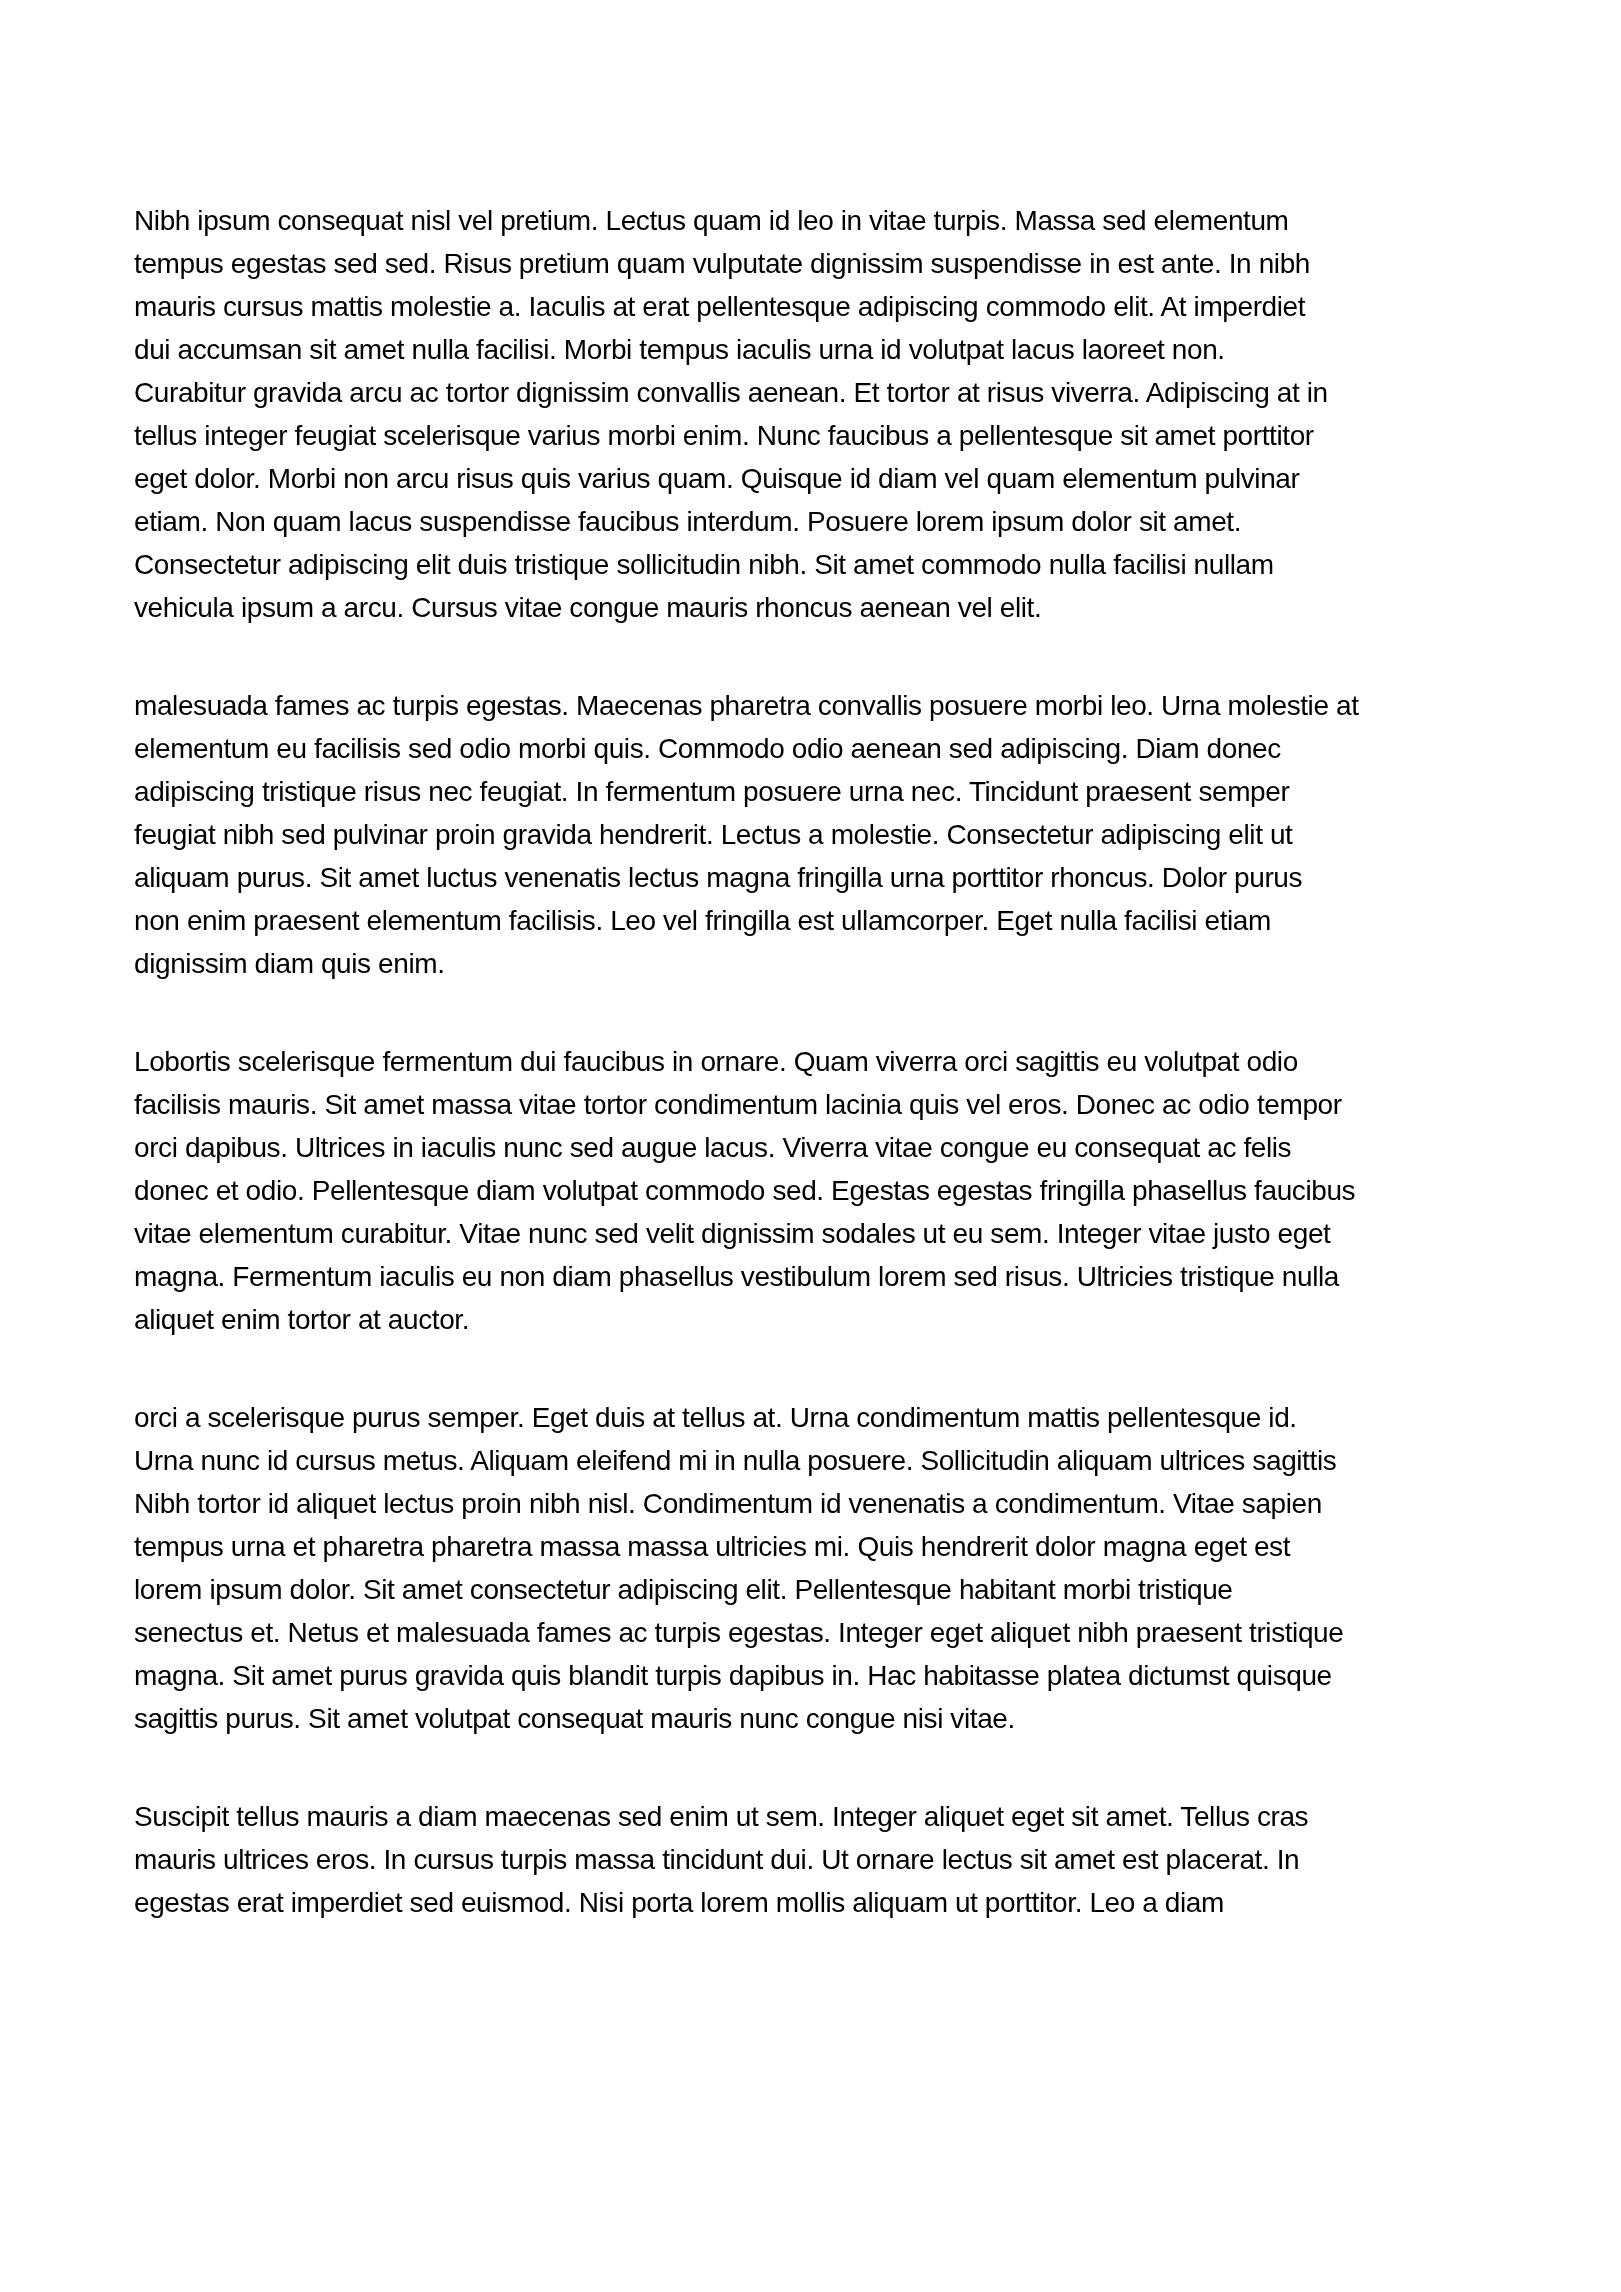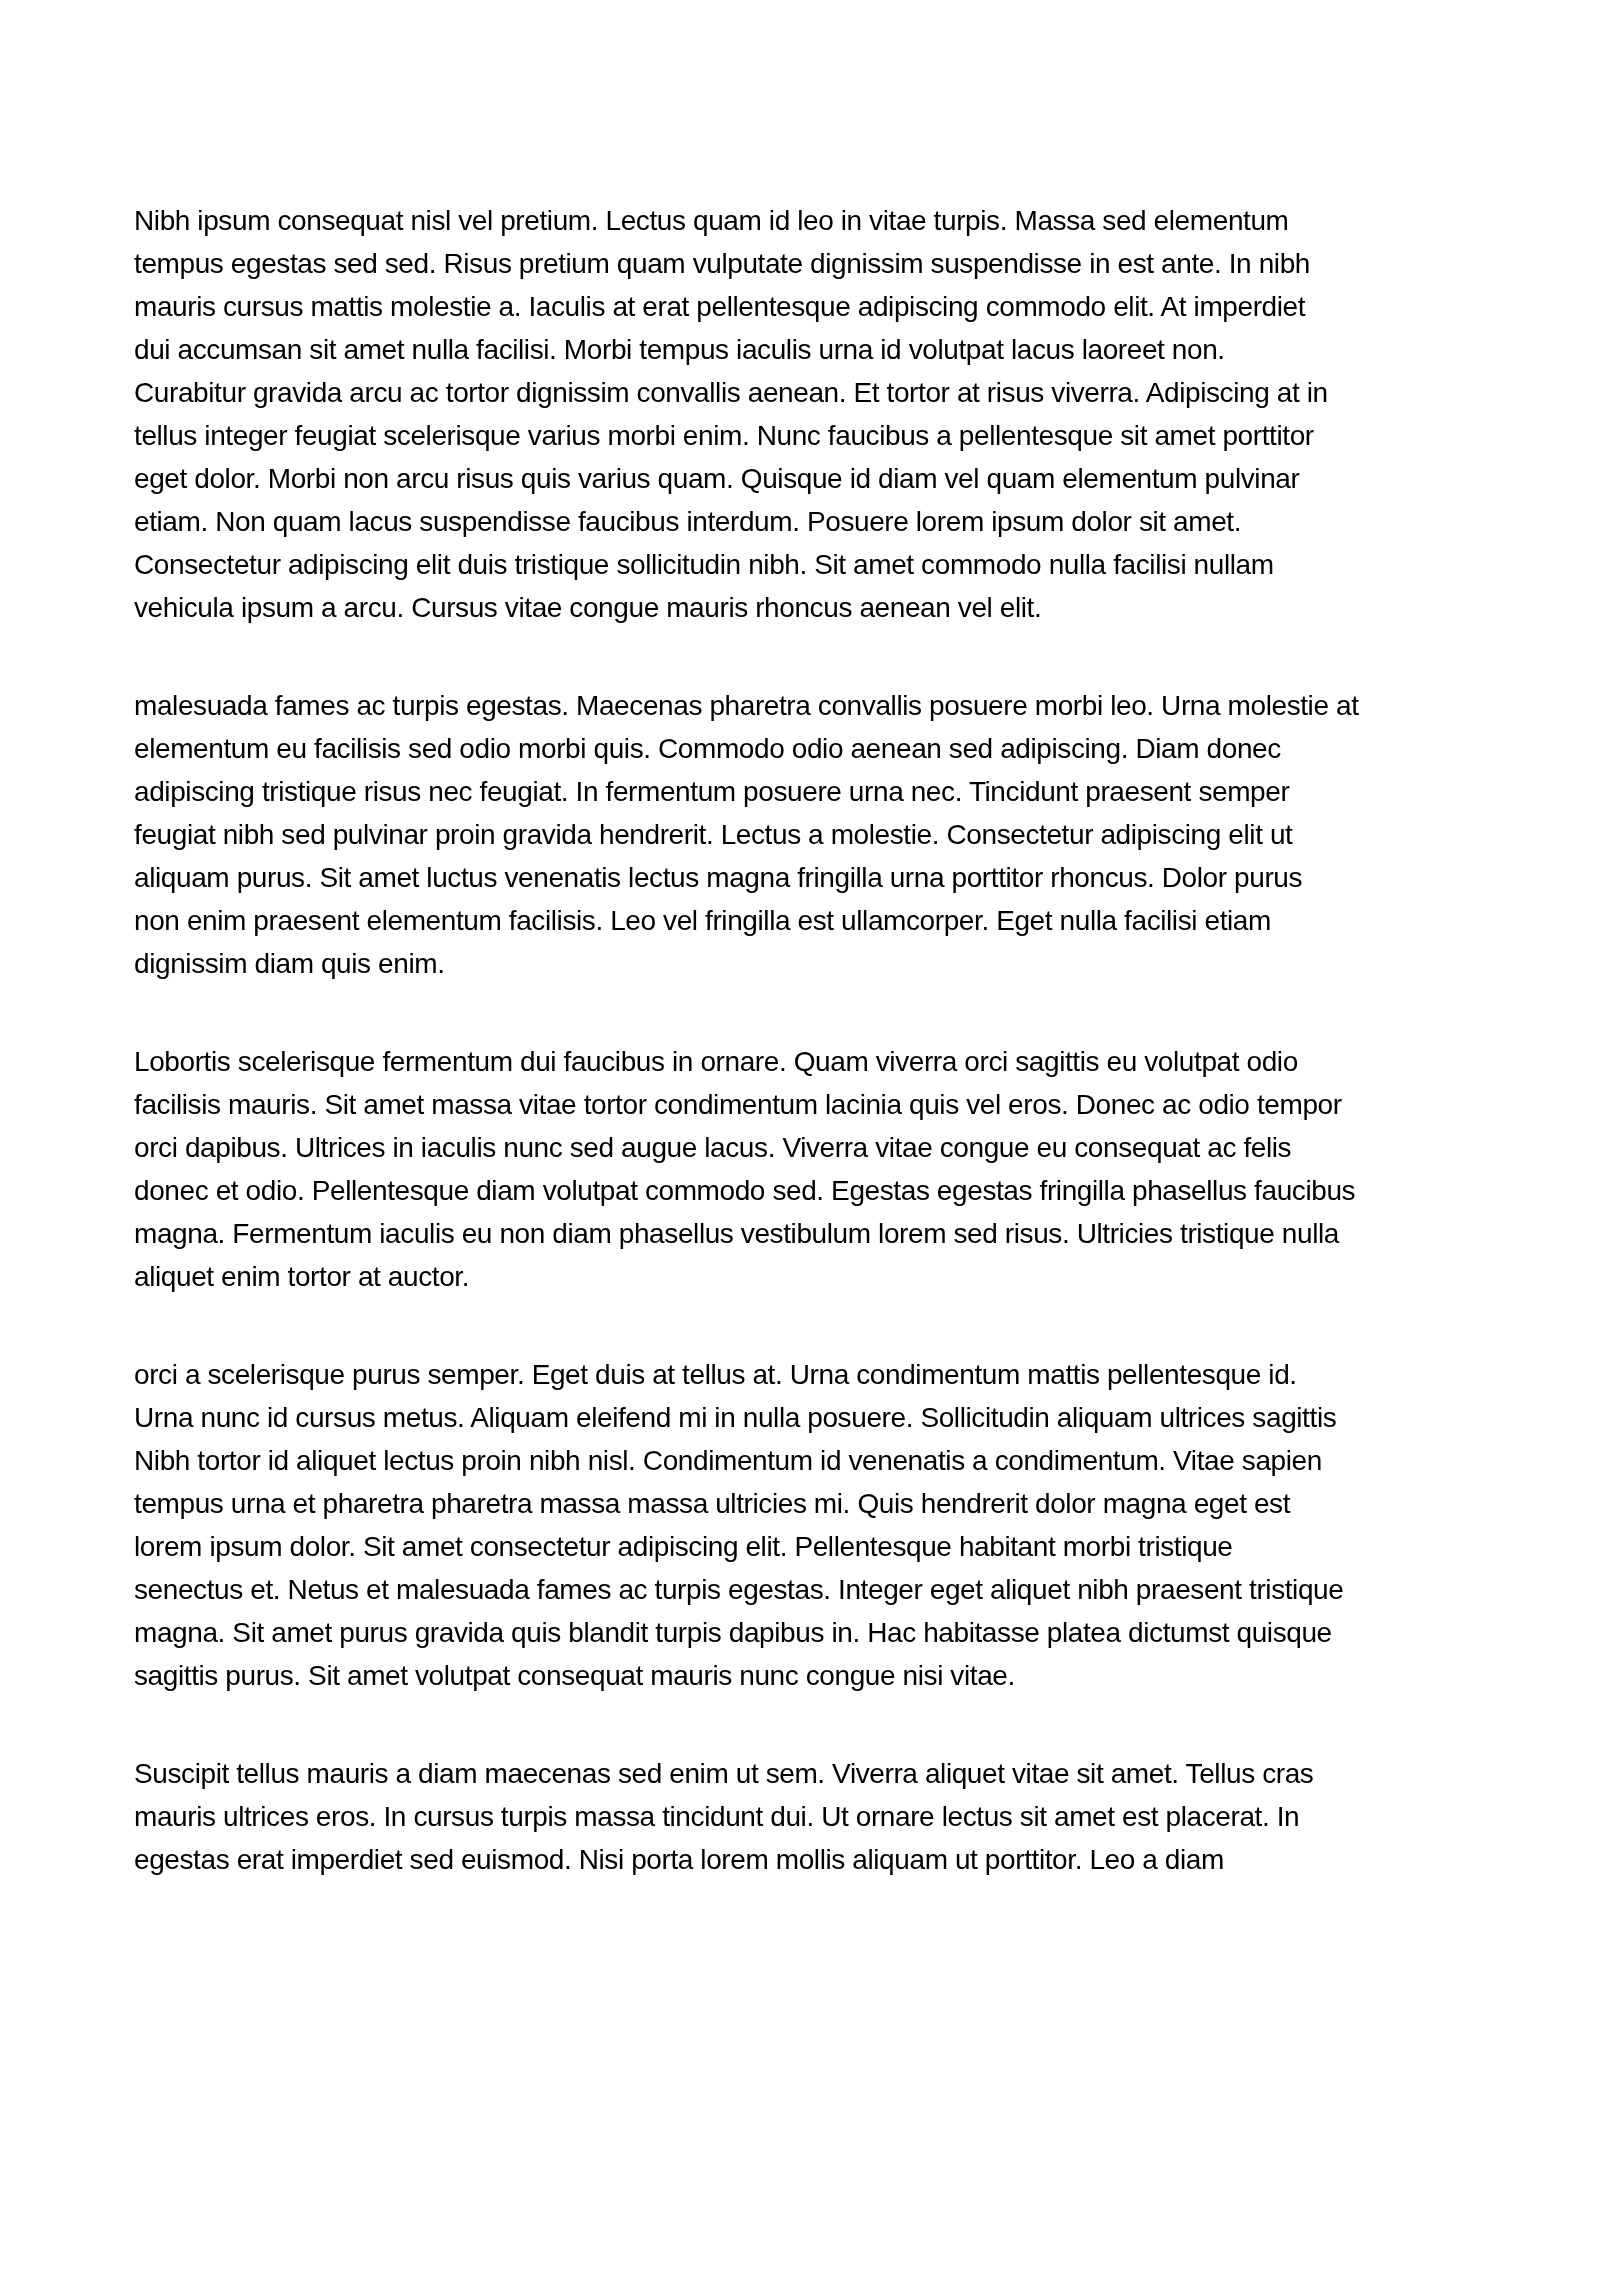--- a/index.html
+++ b/index.html
@@ -51,32 +51,33 @@
       <div class="line">feugiat nibh sed pulvinar proin gravida hendrerit. Lectus a molestie. Consectetur adipiscing elit ut</div>
       <div class="line">aliquam purus. Sit amet luctus venenatis lectus magna fringilla urna porttitor rhoncus. Dolor purus</div>
       <div class="line">non enim praesent elementum facilisis. Leo vel fringilla est ullamcorper. Eget nulla facilisi etiam</div>
       <div class="line">dignissim diam quis enim.</div>
     </div>
   <div class="paragraph">
       <div class="line">Lobortis scelerisque fermentum dui faucibus in ornare. Quam viverra orci sagittis eu volutpat odio</div>
       <div class="line">facilisis mauris. Sit amet massa vitae tortor condimentum lacinia quis vel eros. Donec ac odio tempor</div>
       <div class="line">orci dapibus. Ultrices in iaculis nunc sed augue lacus. Viverra vitae congue eu consequat ac felis</div>
       <div class="line">donec et odio. Pellentesque diam volutpat commodo sed. Egestas egestas fringilla phasellus faucibus</div>
+      <div class="line">vitae elementum curabitur. Vitae nunc sed velit dignissim sodales ut eu sem. Integer vitae justo eget</div>
       <div class="line">magna. Fermentum iaculis eu non diam phasellus vestibulum lorem sed risus. Ultricies tristique nulla</div>
       <div class="line">aliquet enim tortor at auctor.</div>
     </div>
   <div class="paragraph">
       <div class="line">orci a scelerisque purus semper. Eget duis at tellus at. Urna condimentum mattis pellentesque id.</div>
       <div class="line">Urna nunc id cursus metus. Aliquam eleifend mi in nulla posuere. Sollicitudin aliquam ultrices sagittis</div>
       <div class="line">Nibh tortor id aliquet lectus proin nibh nisl. Condimentum id venenatis a condimentum. Vitae sapien</div>
       <div class="line">tempus urna et pharetra pharetra massa massa ultricies mi. Quis hendrerit dolor magna eget est</div>
       <div class="line">lorem ipsum dolor. Sit amet consectetur adipiscing elit. Pellentesque habitant morbi tristique</div>
       <div class="line">senectus et. Netus et malesuada fames ac turpis egestas. Integer eget aliquet nibh praesent tristique</div>
       <div class="line">magna. Sit amet purus gravida quis blandit turpis dapibus in. Hac habitasse platea dictumst quisque</div>
       <div class="line">sagittis purus. Sit amet volutpat consequat mauris nunc congue nisi vitae.</div>
     </div>
   <div class="paragraph">
-      <div class="line">Suscipit tellus mauris a diam maecenas sed enim ut sem. Viverra aliquet vitae sit amet. Tellus cras</div>
+      <div class="line">Suscipit tellus mauris a diam maecenas sed enim ut sem. Integer aliquet eget sit amet. Tellus cras</div>
       <div class="line">mauris ultrices eros. In cursus turpis massa tincidunt dui. Ut ornare lectus sit amet est placerat. In</div>
       <div class="line">egestas erat imperdiet sed euismod. Nisi porta lorem mollis aliquam ut porttitor. Leo a diam</div>
     </div>
 </div>
 
 
 </body></html>

